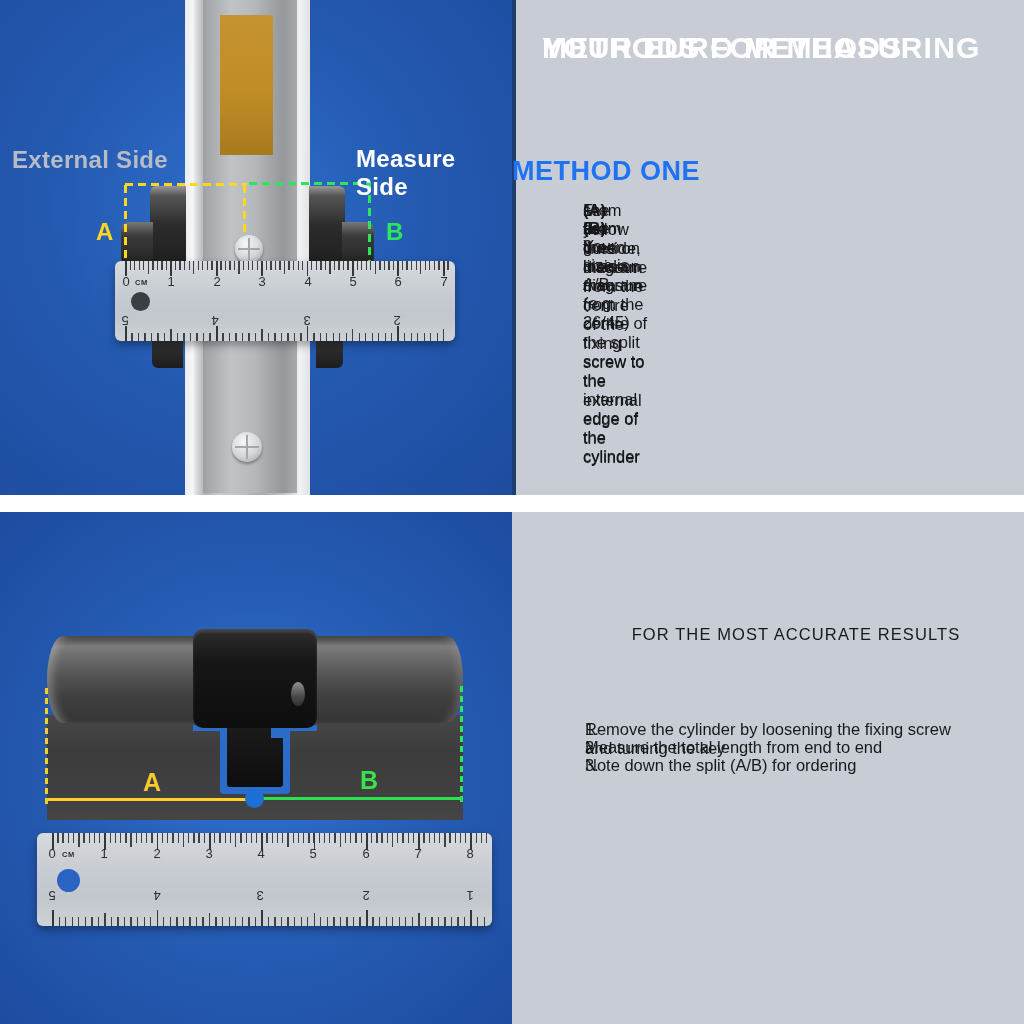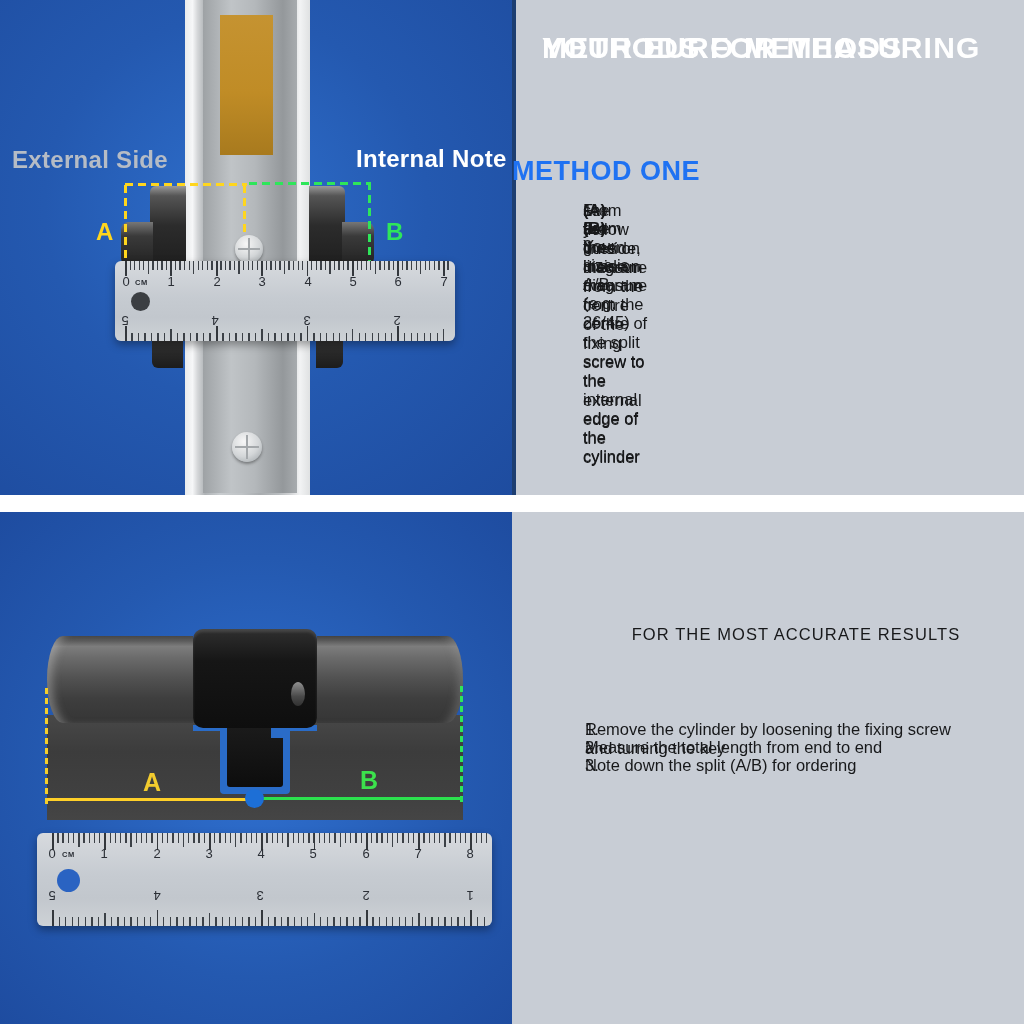--- a/index.html
+++ b/index.html
@@ -162,21 +162,21 @@
     <div class="screw screw-top">
         <i class="sh"></i>
         <i class="sv"></i>
       </div>
     <div class="screw screw-bottom">
         <i class="sh"></i>
         <i class="sv"></i>
       </div>
 
     <div class="lbl-external">External Side</div>
-    <div class="lbl-internal">Internal Note</div>
+    <div class="lbl-internal">Measure Side</div>
     <div class="lbl-a-top">A</div>
     <div class="lbl-b-top">B</div>
 
     <div class="ruler ruler1">
       <div class="r1-mm"></div>
       <div class="r1-hf"></div>
       <div class="r1-cm"></div>
       <div class="r1b-mi"></div>
       <div class="r1b-md"></div>
       <div class="r1b-mj"></div>

